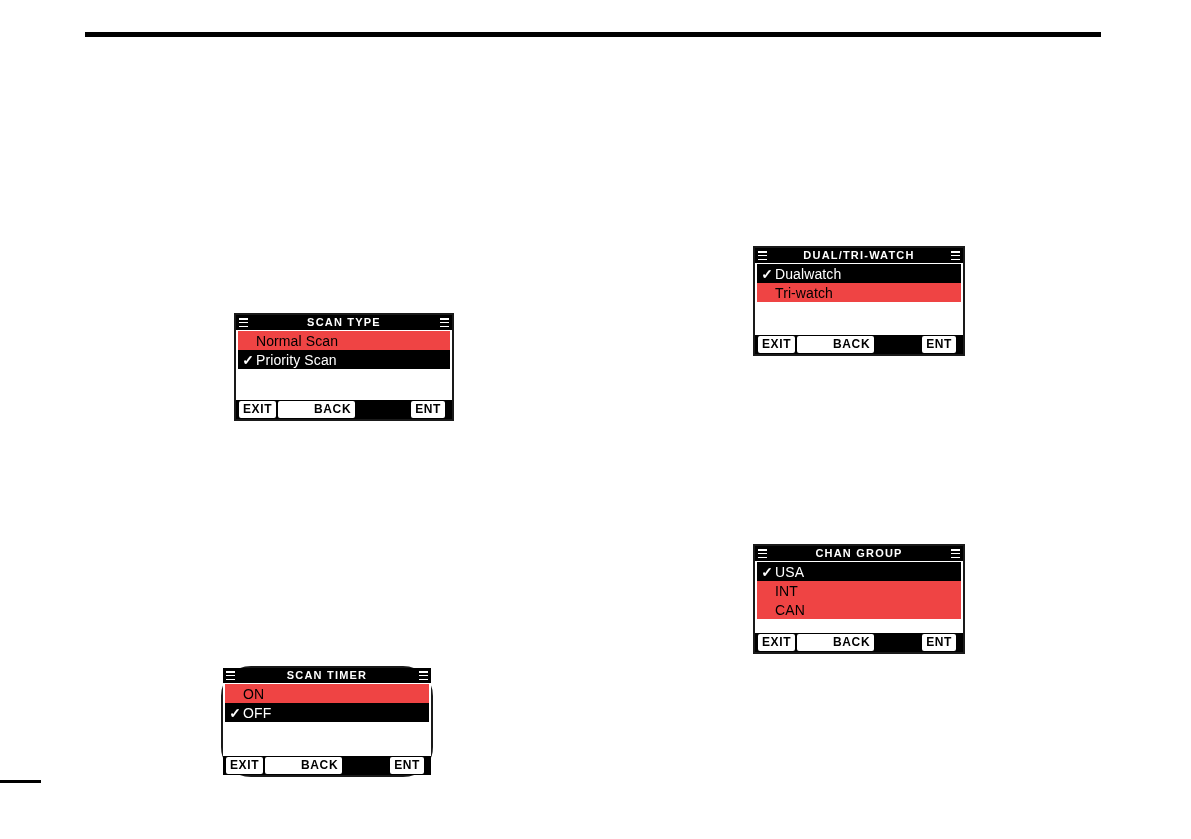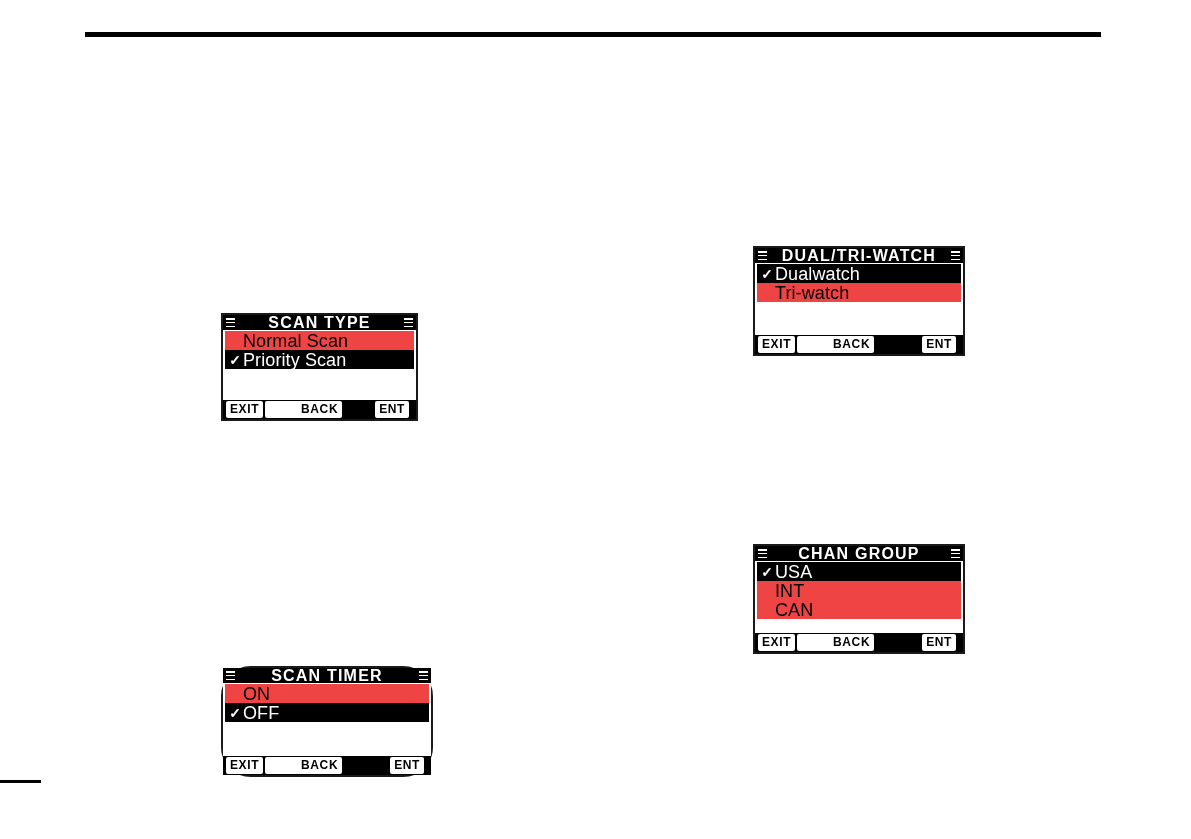--- a/index.html
+++ b/index.html
@@ -49,21 +49,21 @@
     position: relative;
     background: #000000;
     color: #ffffff;
     height: 15px;
     flex: 0 0 15px;
     display: flex;
     align-items: center;
     justify-content: center;
   }
   .lcd-title {
-    font-size: 16px;
+    font-size: 11px;
     font-weight: bold;
     letter-spacing: 1.2px;
     line-height: 1;
     white-space: nowrap;
     color: #ffffff;
   }
   .menu-icon {
     position: absolute;
     top: 3px;
     width: 9px;
@@ -105,21 +105,21 @@
   .lcd-check {
     width: 16px;
     flex: 0 0 16px;
     font-size: 14px;
     line-height: 1;
     font-weight: bold;
     text-align: center;
   }
   .lcd-check.hidden { visibility: hidden; }
   .lcd-label {
-    font-size: 18px;
+    font-size: 14px;
     line-height: 1;
     white-space: nowrap;
     letter-spacing: 0.1px;
   }
 
   
   .lcd-softkeys {
     flex: 0 0 19px;
     height: 19px;
     background: #000000;
@@ -139,21 +139,21 @@
     padding: 2px 4px 3px 4px;
     border-radius: 2px;
     box-sizing: border-box;
     white-space: nowrap;
   }
   .softkey.sk-exit { margin-right: 2px; text-align: right; }
   .softkey.sk-back { margin-right: auto; padding-left: 36px; }
   .softkey.sk-ent  { margin-right: 4px; text-align: center; }
 
   
-  #panel-scan-type     { left: 221px; top: 313px; width: 197px; height: 108px; }
+  #panel-scan-type     { left: 234px; top: 313px; width: 220px; height: 108px; }
   #panel-scan-timer    { left: 221px; top: 666px; width: 212px; height: 111px; border-radius: 30px; }
   #panel-dual-tri      { left: 753px; top: 246px; width: 212px; height: 110px; }
   #panel-chan-group    { left: 753px; top: 544px; width: 212px; height: 110px; }
 </style>
 </head>
 <body>
 
 <div class="page-rule"></div>
 <div class="page-corner-mark"></div>
 

